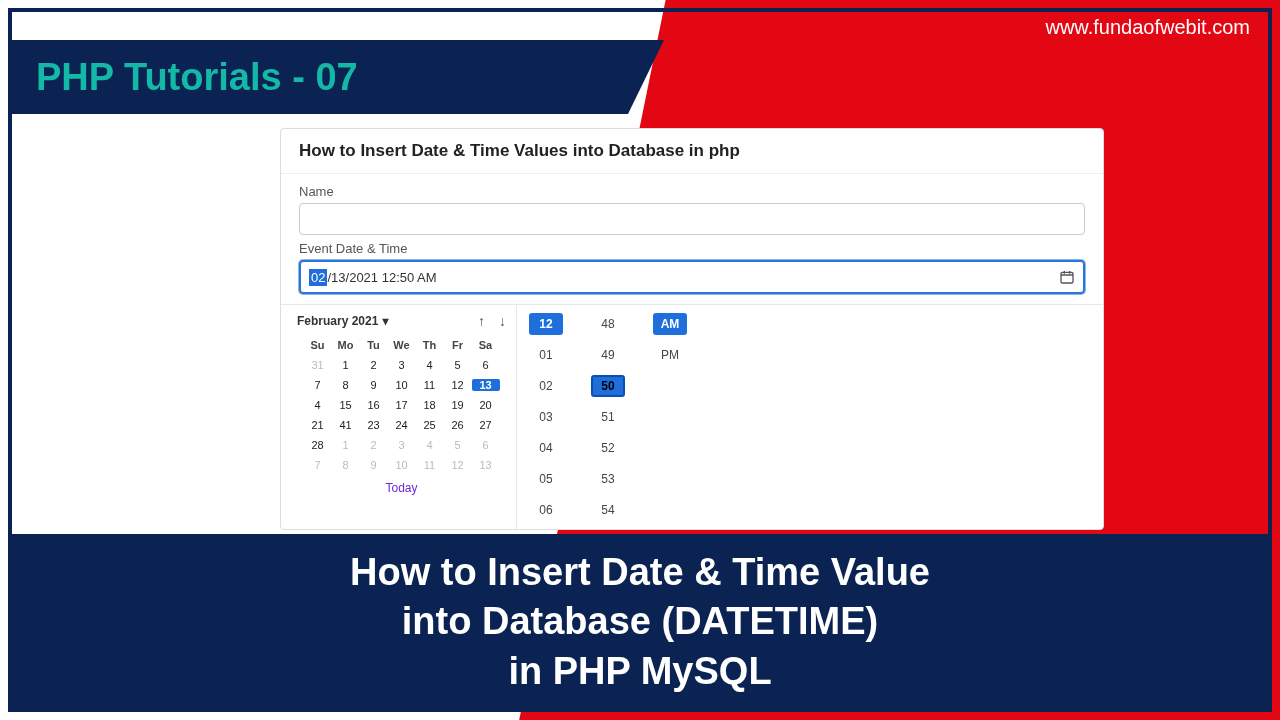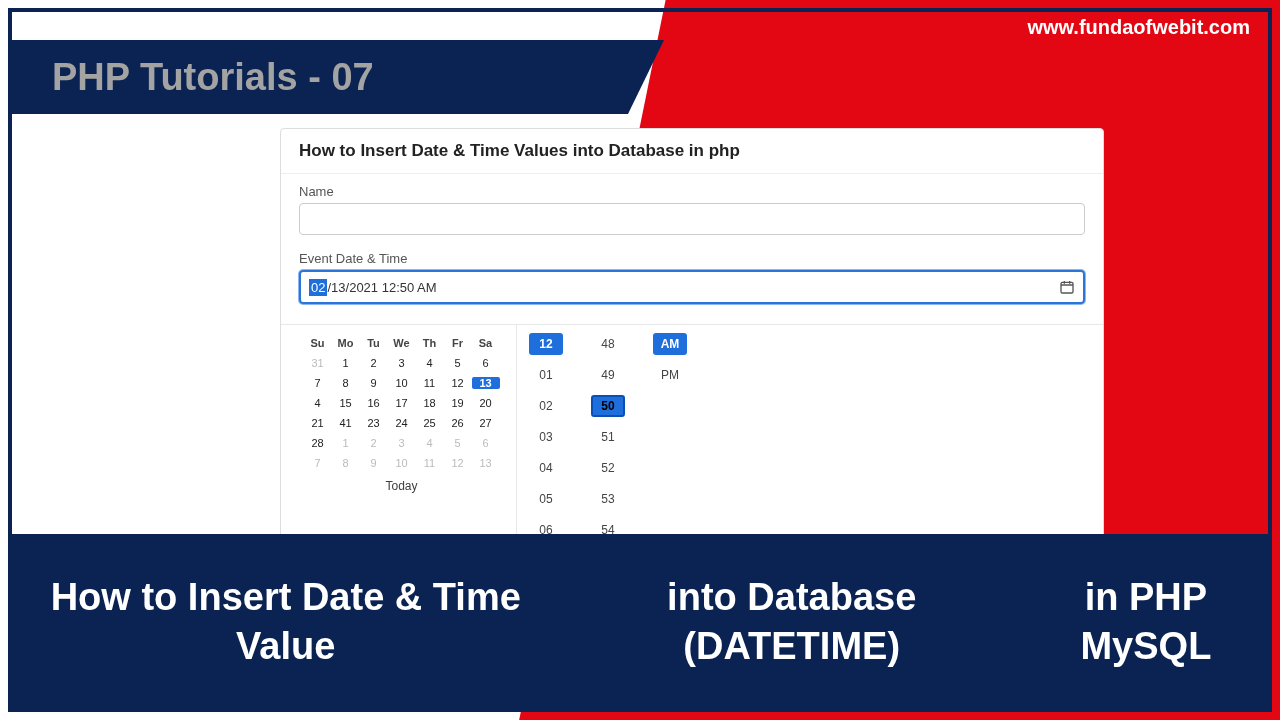--- a/index.html
+++ b/index.html
@@ -1,50 +1,50 @@
 <!DOCTYPE html>
 <html><head>
 <meta charset="utf-8">
 <style>
 *{box-sizing:border-box;margin:0;padding:0;font-family:"Segoe UI",Arial,sans-serif}
 body{width:1280px;height:720px;overflow:hidden;background:#000;position:relative}
 .bg-red{position:absolute;inset:0;background:#e30613}
 .bg-white{position:absolute;left:0;top:0;width:52%;height:100%;background:#fff;clip-path:polygon(0 0,100% 0,78% 100%,0 100%)}
 .border-frame{position:absolute;inset:8px;border:4px solid #0a2352;pointer-events:none}
-.url{position:absolute;top:16px;right:30px;color:#fff;font-weight:700;font-size:20px}
-.title-bar{position:absolute;top:40px;left:8px;width:620px;height:74px;background:#0a2352;color:#a3a3a3;display:flex;align-items:center;padding-left:44px;font-weight:700;font-size:38px}
+.url{position:absolute;top:16px;right:30px;color:#fff;font-weight:400;font-size:20px}
+.title-bar{position:absolute;top:40px;left:8px;width:620px;height:74px;background:#0a2352;color:#14b8a6;display:flex;align-items:center;padding-left:28px;font-weight:700;font-size:38px}
 .title-bar::after{content:"";position:absolute;right:-36px;top:0;width:0;height:0;border-top:74px solid #0a2352;border-right:36px solid transparent}
 .card{position:absolute;top:128px;left:280px;width:824px;background:#fff;border:1px solid #ddd;border-radius:4px;font-size:13px;color:#333}
 .card-header{padding:12px 18px;border-bottom:1px solid #eee;font-weight:700;font-size:17px;color:#222}
 .card-body{padding:10px 18px 8px}
-.form-group{margin-bottom:16px}
+.form-group{margin-bottom:6px}
 .form-label{display:block;margin-bottom:4px;color:#555;font-size:13px}
 .form-control{width:100%;height:32px;border:1px solid #ccc;border-radius:4px;padding:4px 8px;font-size:13px}
 .datetime-input{display:flex;align-items:center;justify-content:space-between;border:2px solid #2b75d8;box-shadow:0 0 0 1px #8bb7f0;height:34px}
 .dt-text{display:flex;align-items:center}
 .dt-sel{background:#1e6fdc;color:#fff;padding:1px 2px}
 .cal-icon{width:16px;height:16px}
 .picker{display:flex;border-top:1px solid #e8e8e8;margin-top:-4px}
 .cal-side{flex:0 0 236px;padding:8px 4px 8px 10px;border-right:1px solid #e8e8e8}
 .cal-head{display:flex;align-items:center;justify-content:space-between;padding:0 6px 6px}
 .cal-month{font-weight:600;font-size:12px;display:flex;align-items:center;gap:4px;cursor:pointer}
 .cal-arrows{display:flex;gap:14px;font-size:14px;color:#555}
 .cal-arrow{cursor:pointer}
 .cal-grid{display:grid;grid-template-columns:repeat(7,28px);grid-auto-rows:20px;justify-content:center;font-size:11px;text-align:center;align-items:center}
 .cal-dow{font-weight:600;color:#444}
 .cal-day{color:#222;cursor:pointer}
 .cal-dim{color:#bbb}
 .cal-sel{background:#1e6fdc;color:#fff;font-weight:700;border-radius:2px}
-.cal-today{text-align:center;color:#404040;font-size:12px;padding-top:6px;cursor:pointer}
+.cal-today{text-align:center;color:#6d28d9;font-size:12px;padding-top:6px;cursor:pointer}
 .time-side{flex:1;display:flex;gap:28px;padding:8px 12px;font-size:12px}
 .time-col{display:flex;flex-direction:column;gap:9px;align-items:center}
 .time-cell{width:34px;height:22px;display:flex;align-items:center;justify-content:center;cursor:pointer;color:#444;border-radius:3px}
 .time-sel{background:#1e6fdc;color:#fff;font-weight:700}
 .time-selbox{background:#1e6fdc;color:#000000;font-weight:700;border:2px solid #0a4fb3}
-.footer-bar{position:absolute;left:8px;right:8px;bottom:10px;height:176px;background:#0a2352;color:#fff;display:flex;align-items:center;justify-content:center;text-align:center;font-weight:700;font-size:38px;line-height:1.3}
+.footer-bar{position:absolute;left:8px;right:8px;bottom:10px;height:176px;background:#0a2352;color:#fff;display:flex;flex-direction:column;align-items:center;justify-content:center;text-align:center;font-weight:700;font-size:38px;line-height:1.3}
 </style>
 </head>
 <body>
 
 <div class="bg-red"></div>
 <div class="bg-white"></div>
 <div class="border-frame"></div>
 
 <div class="url">www.fundaofwebit.com</div>
 
@@ -69,20 +69,30 @@
         <svg class="cal-icon" viewBox="0 0 24 24" fill="none" stroke="#555" stroke-width="2">
             <rect x="3" y="5" width="18" height="16" rx="2"></rect>
             <path d="M3 9h18M8 3v4M16 3v4"></path>
           </svg>
       </div>
     </div>
   </div>
 
   <div class="picker">
     <div class="cal-side">
+      <div class="cal-head">
+        <span class="cal-month">
+          <span>February 2021</span>
+          <span>▾</span>
+        </span>
+        <span class="cal-arrows">
+          <span class="cal-arrow">↑</span>
+          <span class="cal-arrow">↓</span>
+        </span>
+      </div>
       <div class="cal-grid" id="cal-grid">
           <div class="cal-dow">Su</div>
           <div class="cal-dow">Mo</div>
           <div class="cal-dow">Tu</div>
           <div class="cal-dow">We</div>
           <div class="cal-dow">Th</div>
           <div class="cal-dow">Fr</div>
           <div class="cal-dow">Sa</div>
           <div class="cal-day cal-dim">31</div>
           <div class="cal-day">1</div>

